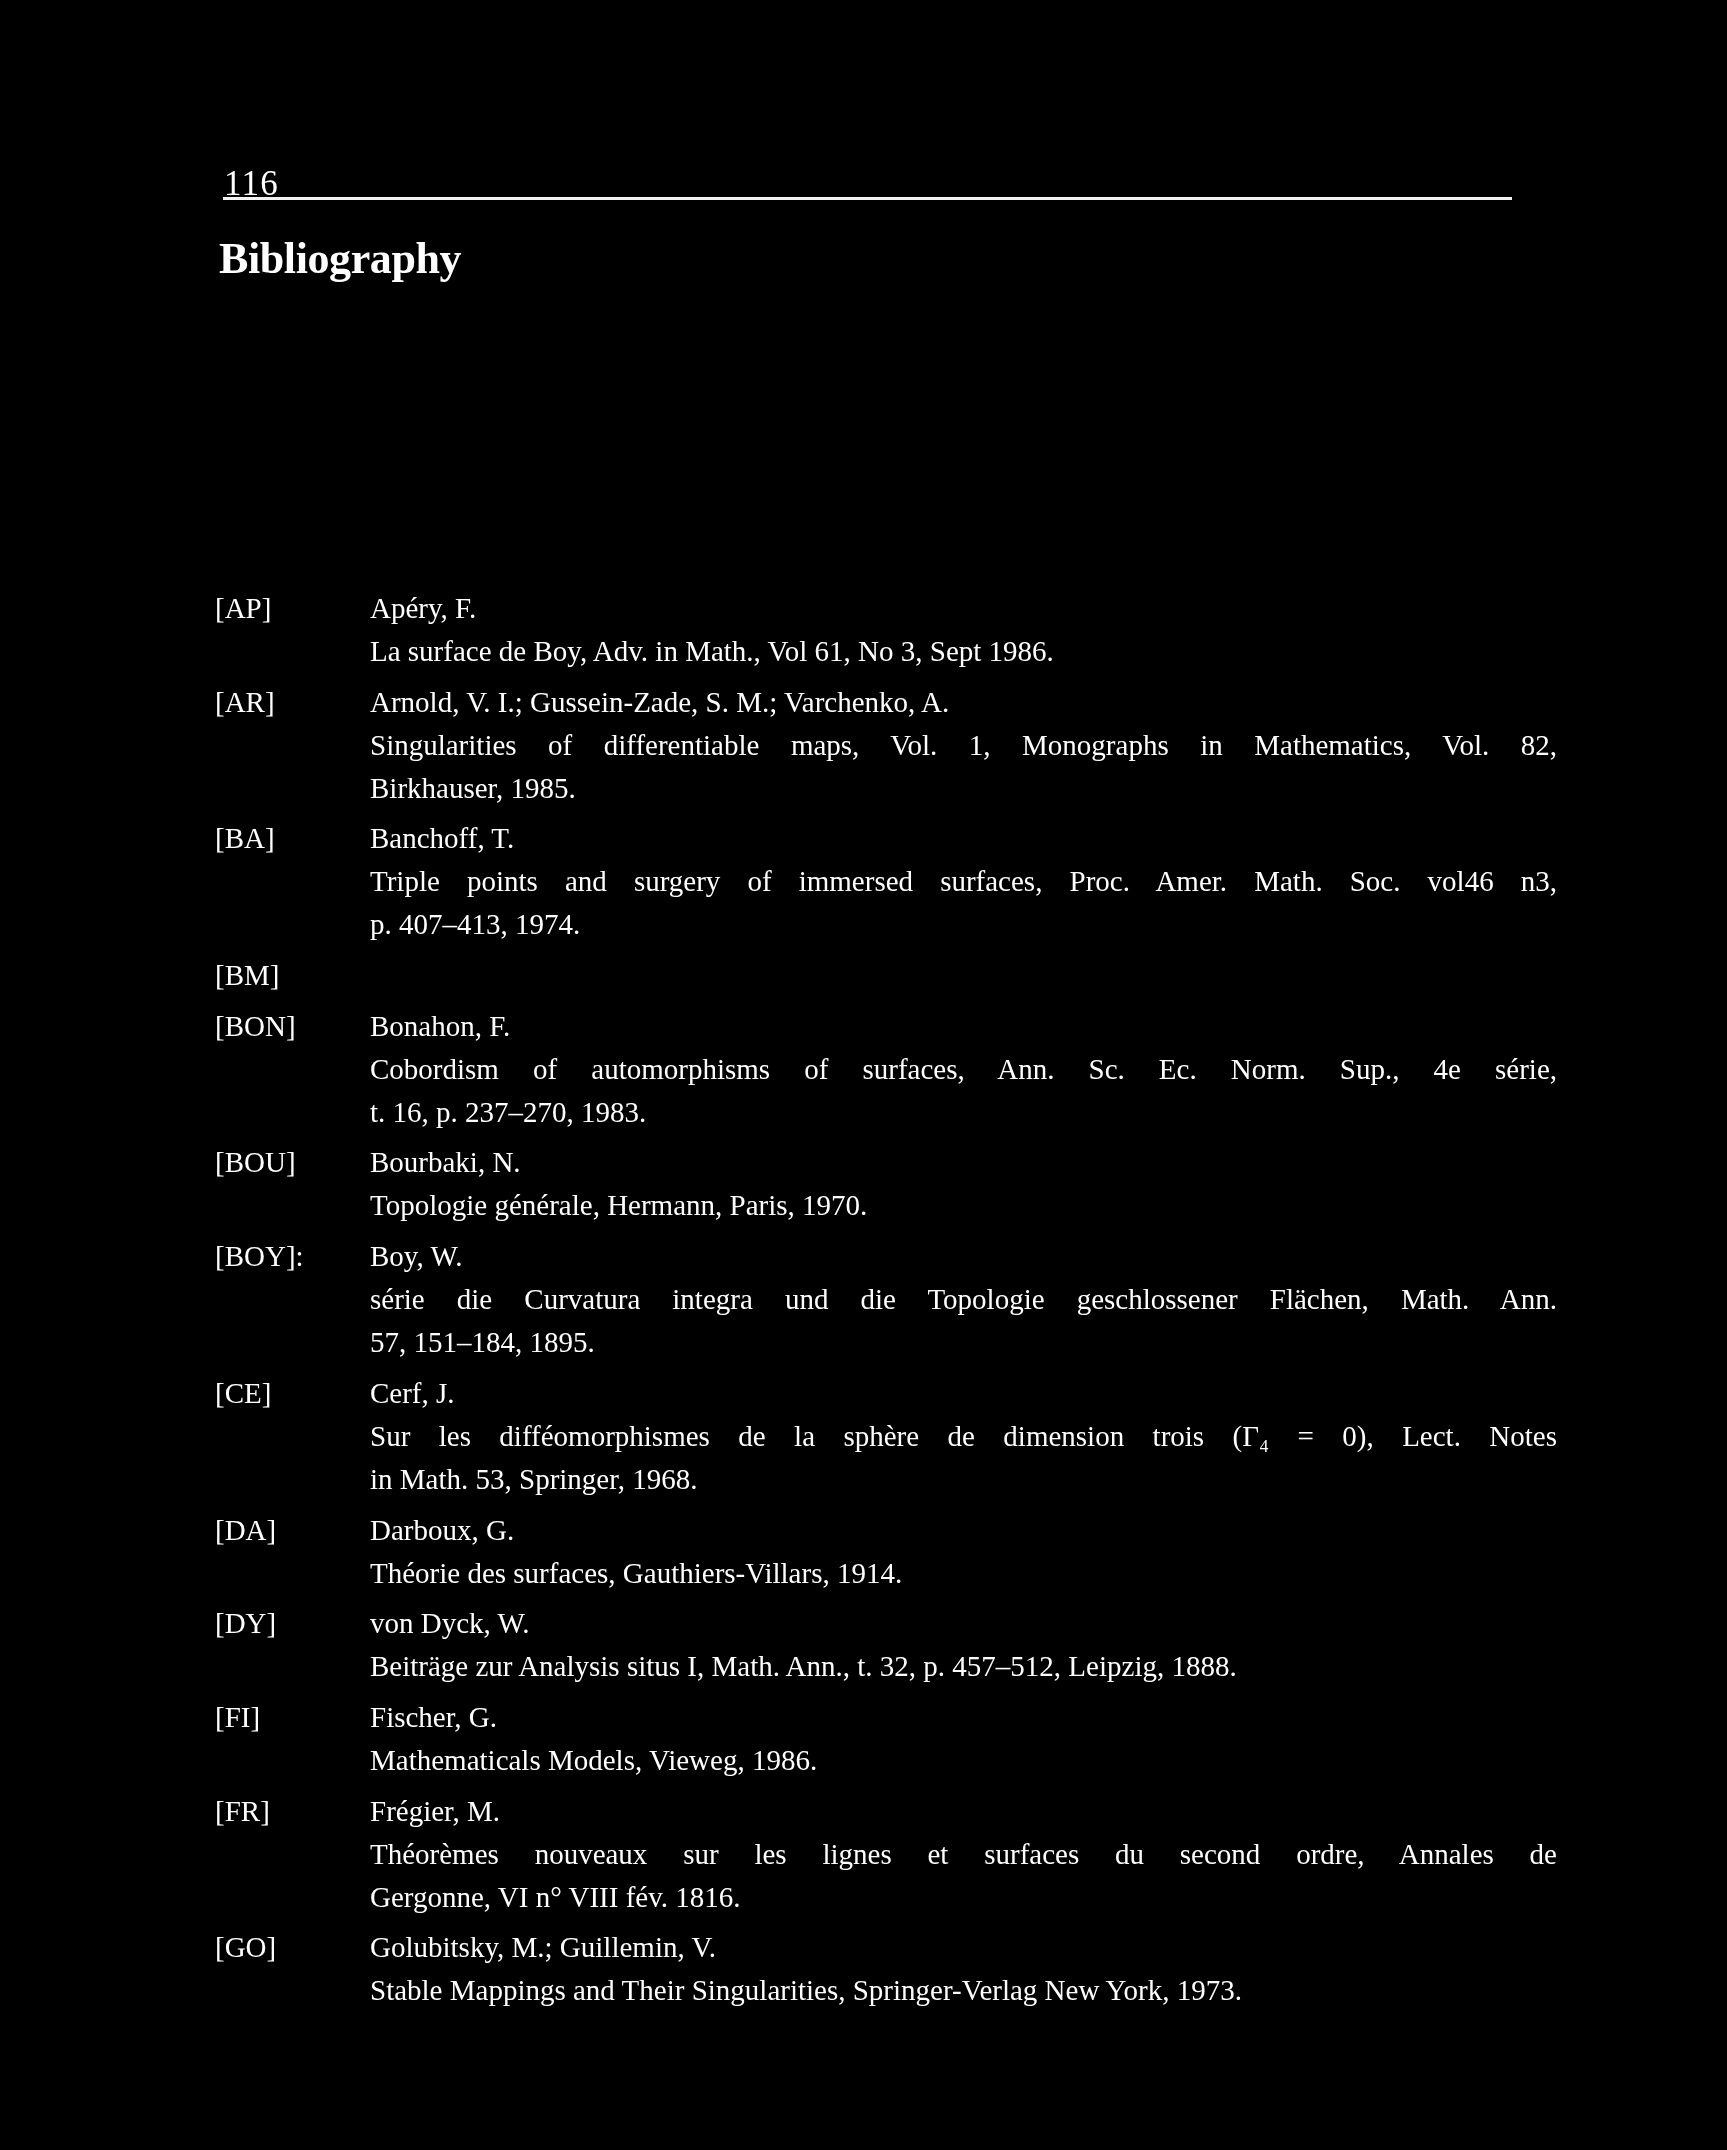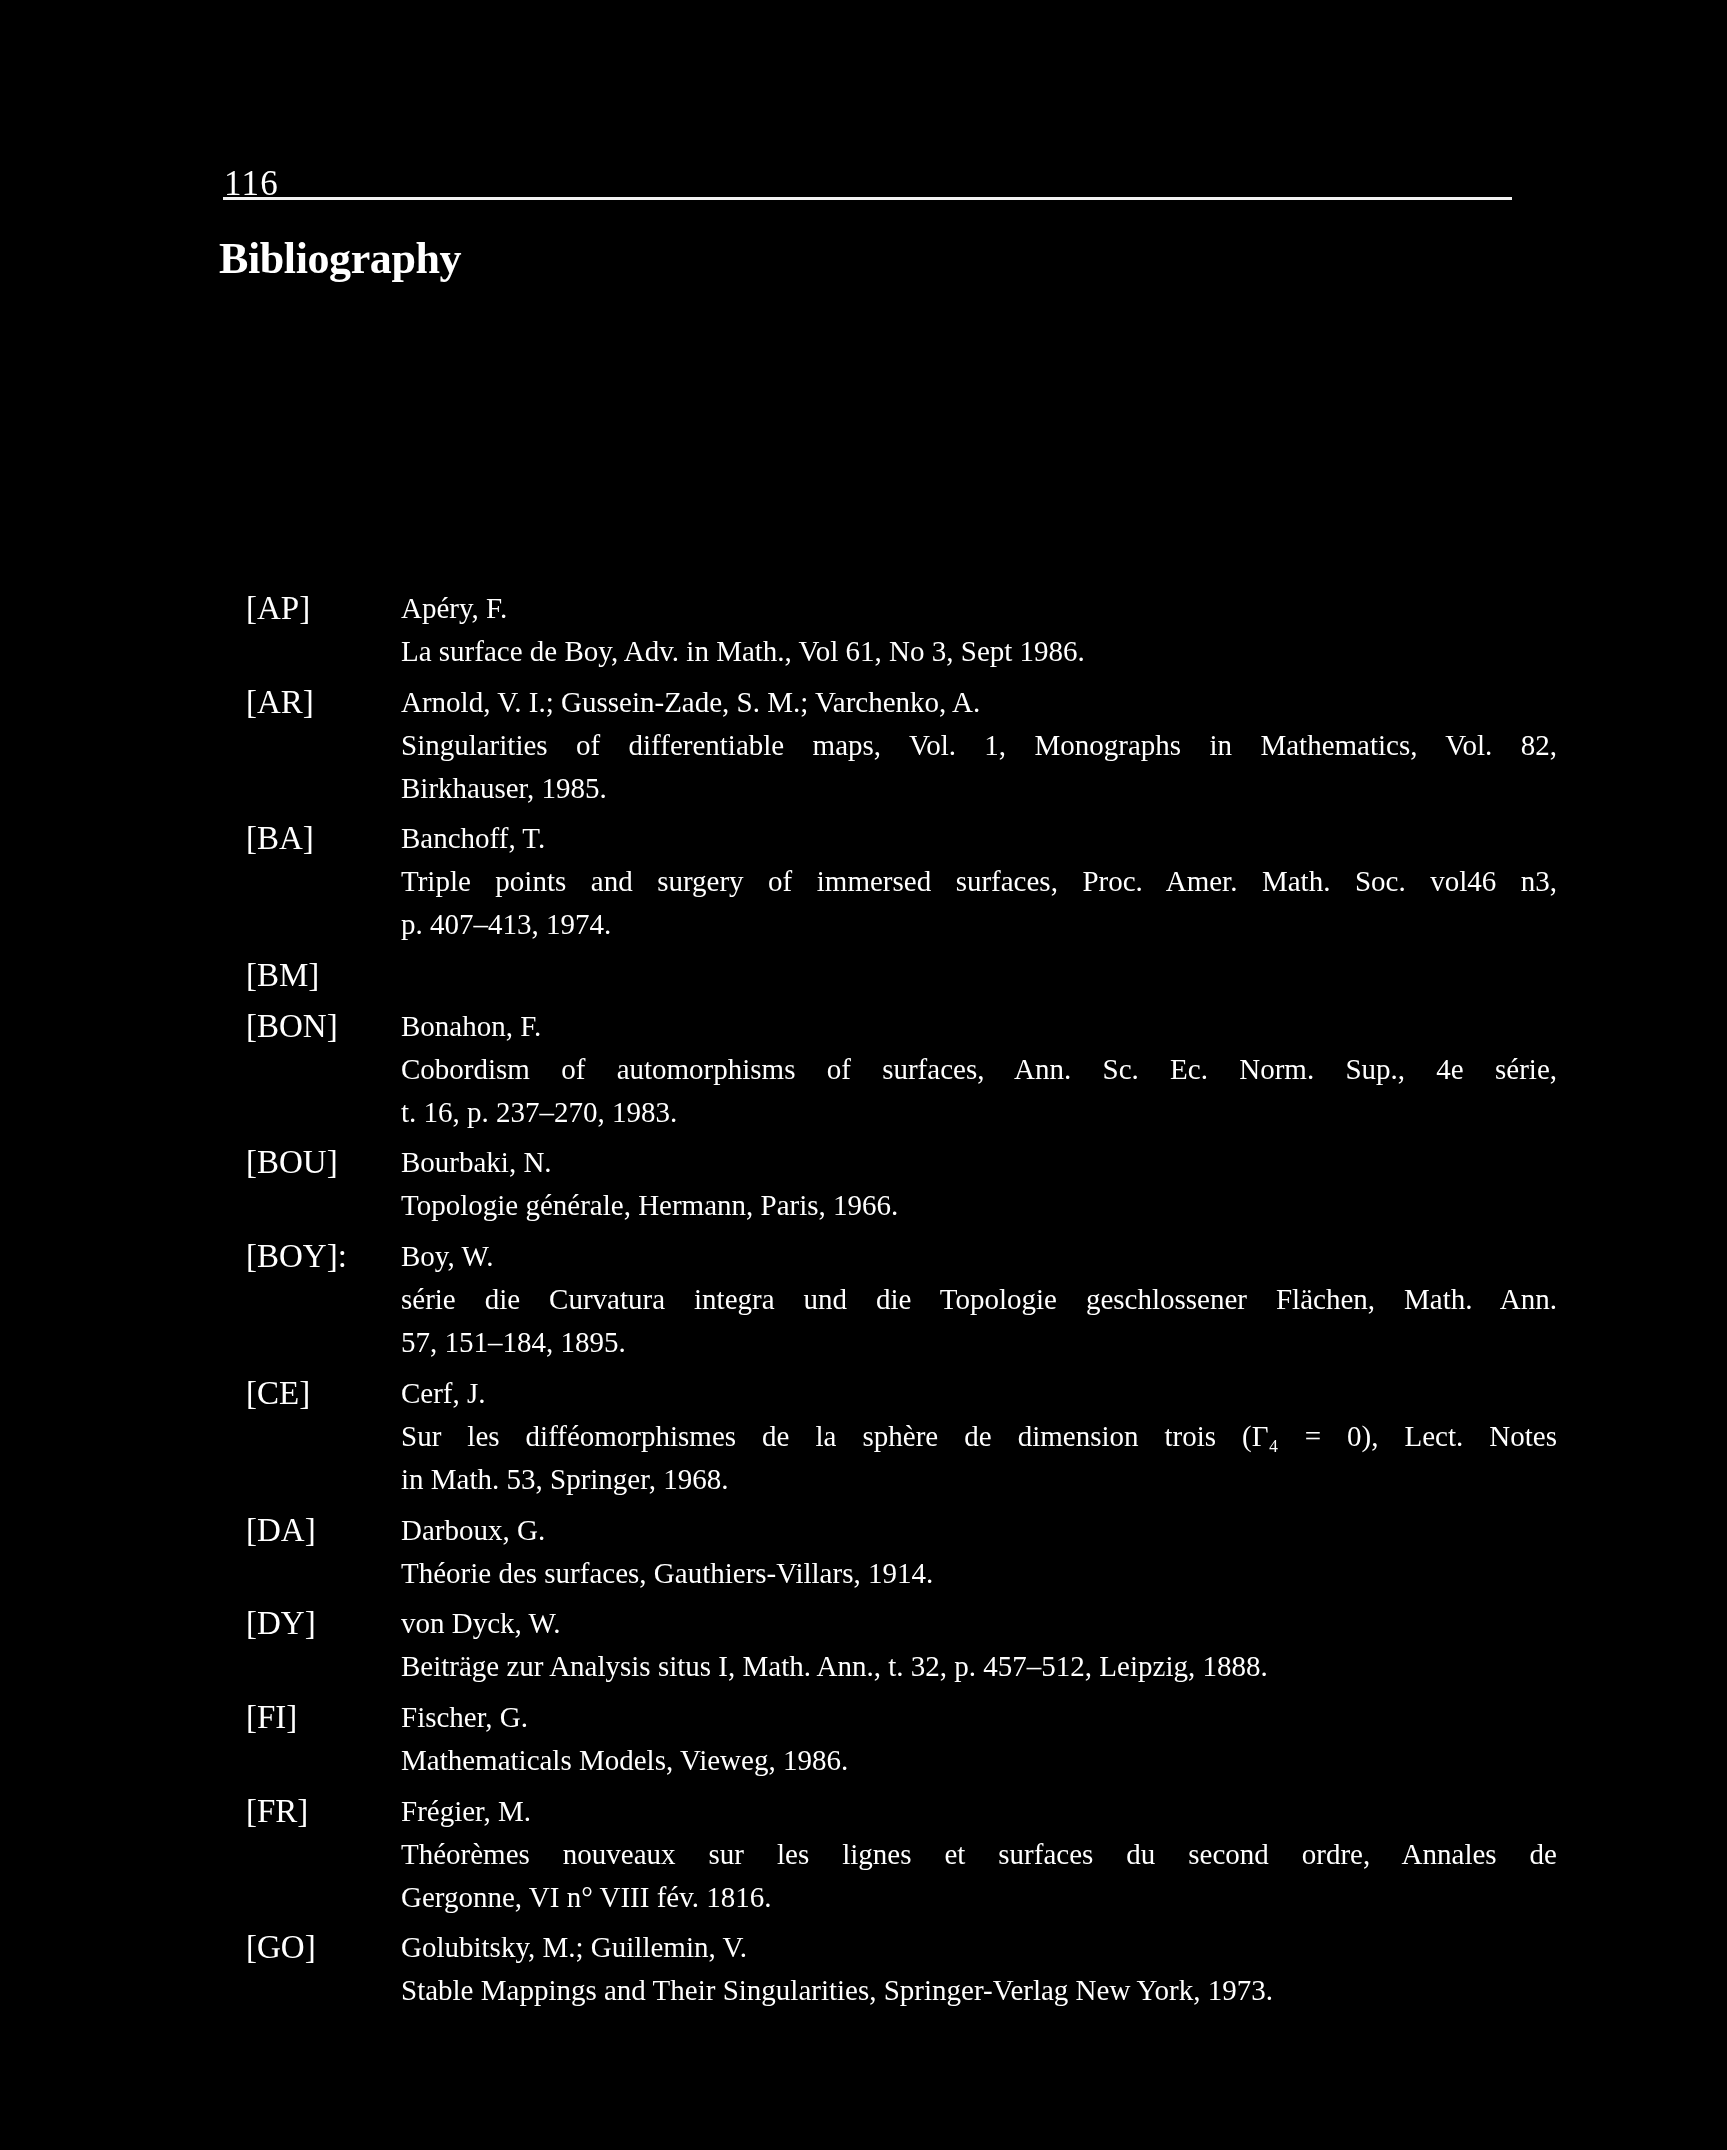--- a/index.html
+++ b/index.html
@@ -48,24 +48,23 @@
     top: 587px;
     width: 1342px;
   }
   .ref {
     display: flex;
     align-items: flex-start;
     margin-bottom: 7.7px;
   }
   .ref-tag {
     flex: 0 0 155px;
-    font-size: 33px;
+    font-size: 29px;
     line-height: 43px;
     white-space: nowrap;
-    margin-left: 31px;
   }
   .ref-lines {
     flex: 1 1 auto;
     width: 1187px;
     font-size: 29px;
     line-height: 43px;
   }
   .line {
     white-space: nowrap;
   }
@@ -119,21 +118,21 @@
           <div class="line">Bonahon, F.</div>
           <div class="line j">Cobordism of automorphisms of surfaces, Ann. Sc. Ec. Norm. Sup., 4e série,</div>
           <div class="line">t. 16, p. 237–270, 1983.</div>
         </div>
   </div>
 
   <div class="ref">
     <div class="ref-tag">[BOU]</div>
     <div class="ref-lines">
           <div class="line">Bourbaki, N.</div>
-          <div class="line">Topologie générale, Hermann, Paris, 1966.</div>
+          <div class="line">Topologie générale, Hermann, Paris, 1970.</div>
         </div>
   </div>
 
   <div class="ref">
     <div class="ref-tag">[BOY]:</div>
     <div class="ref-lines">
           <div class="line">Boy, W.</div>
           <div class="line j">série die Curvatura integra und die Topologie geschlossener Flächen, Math. Ann.</div>
           <div class="line">57, 151–184, 1895.</div>
         </div>

